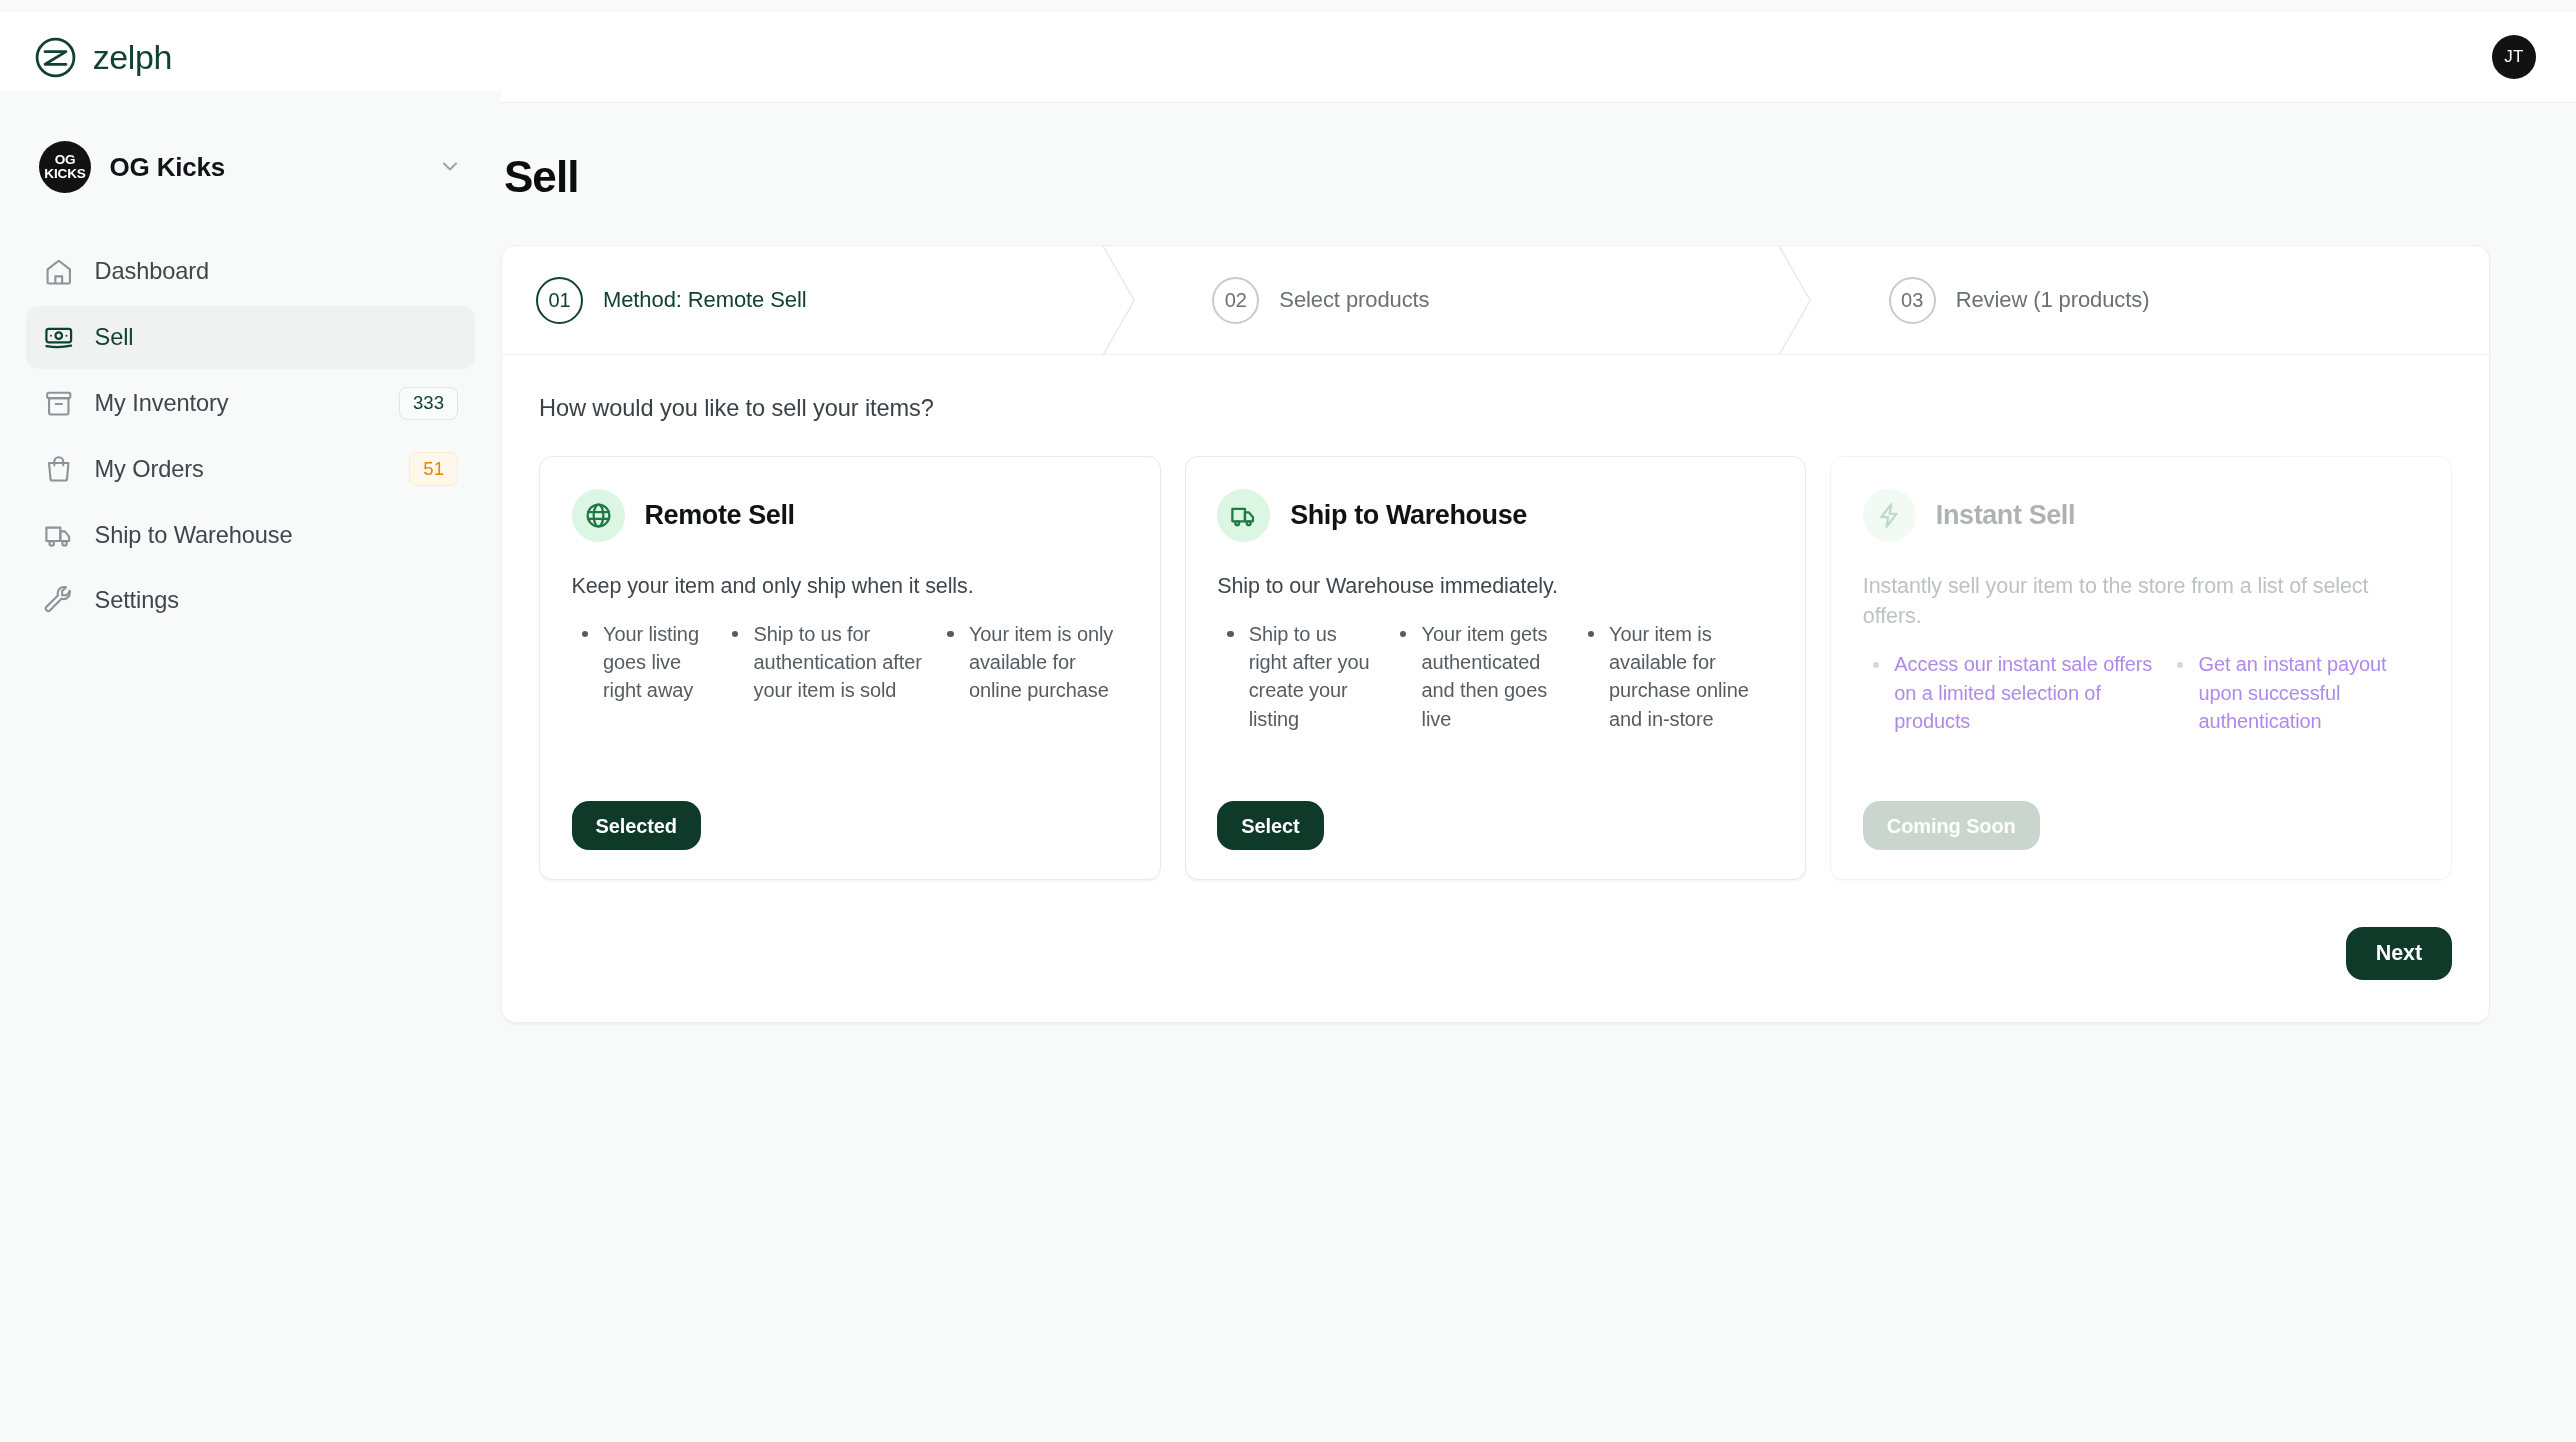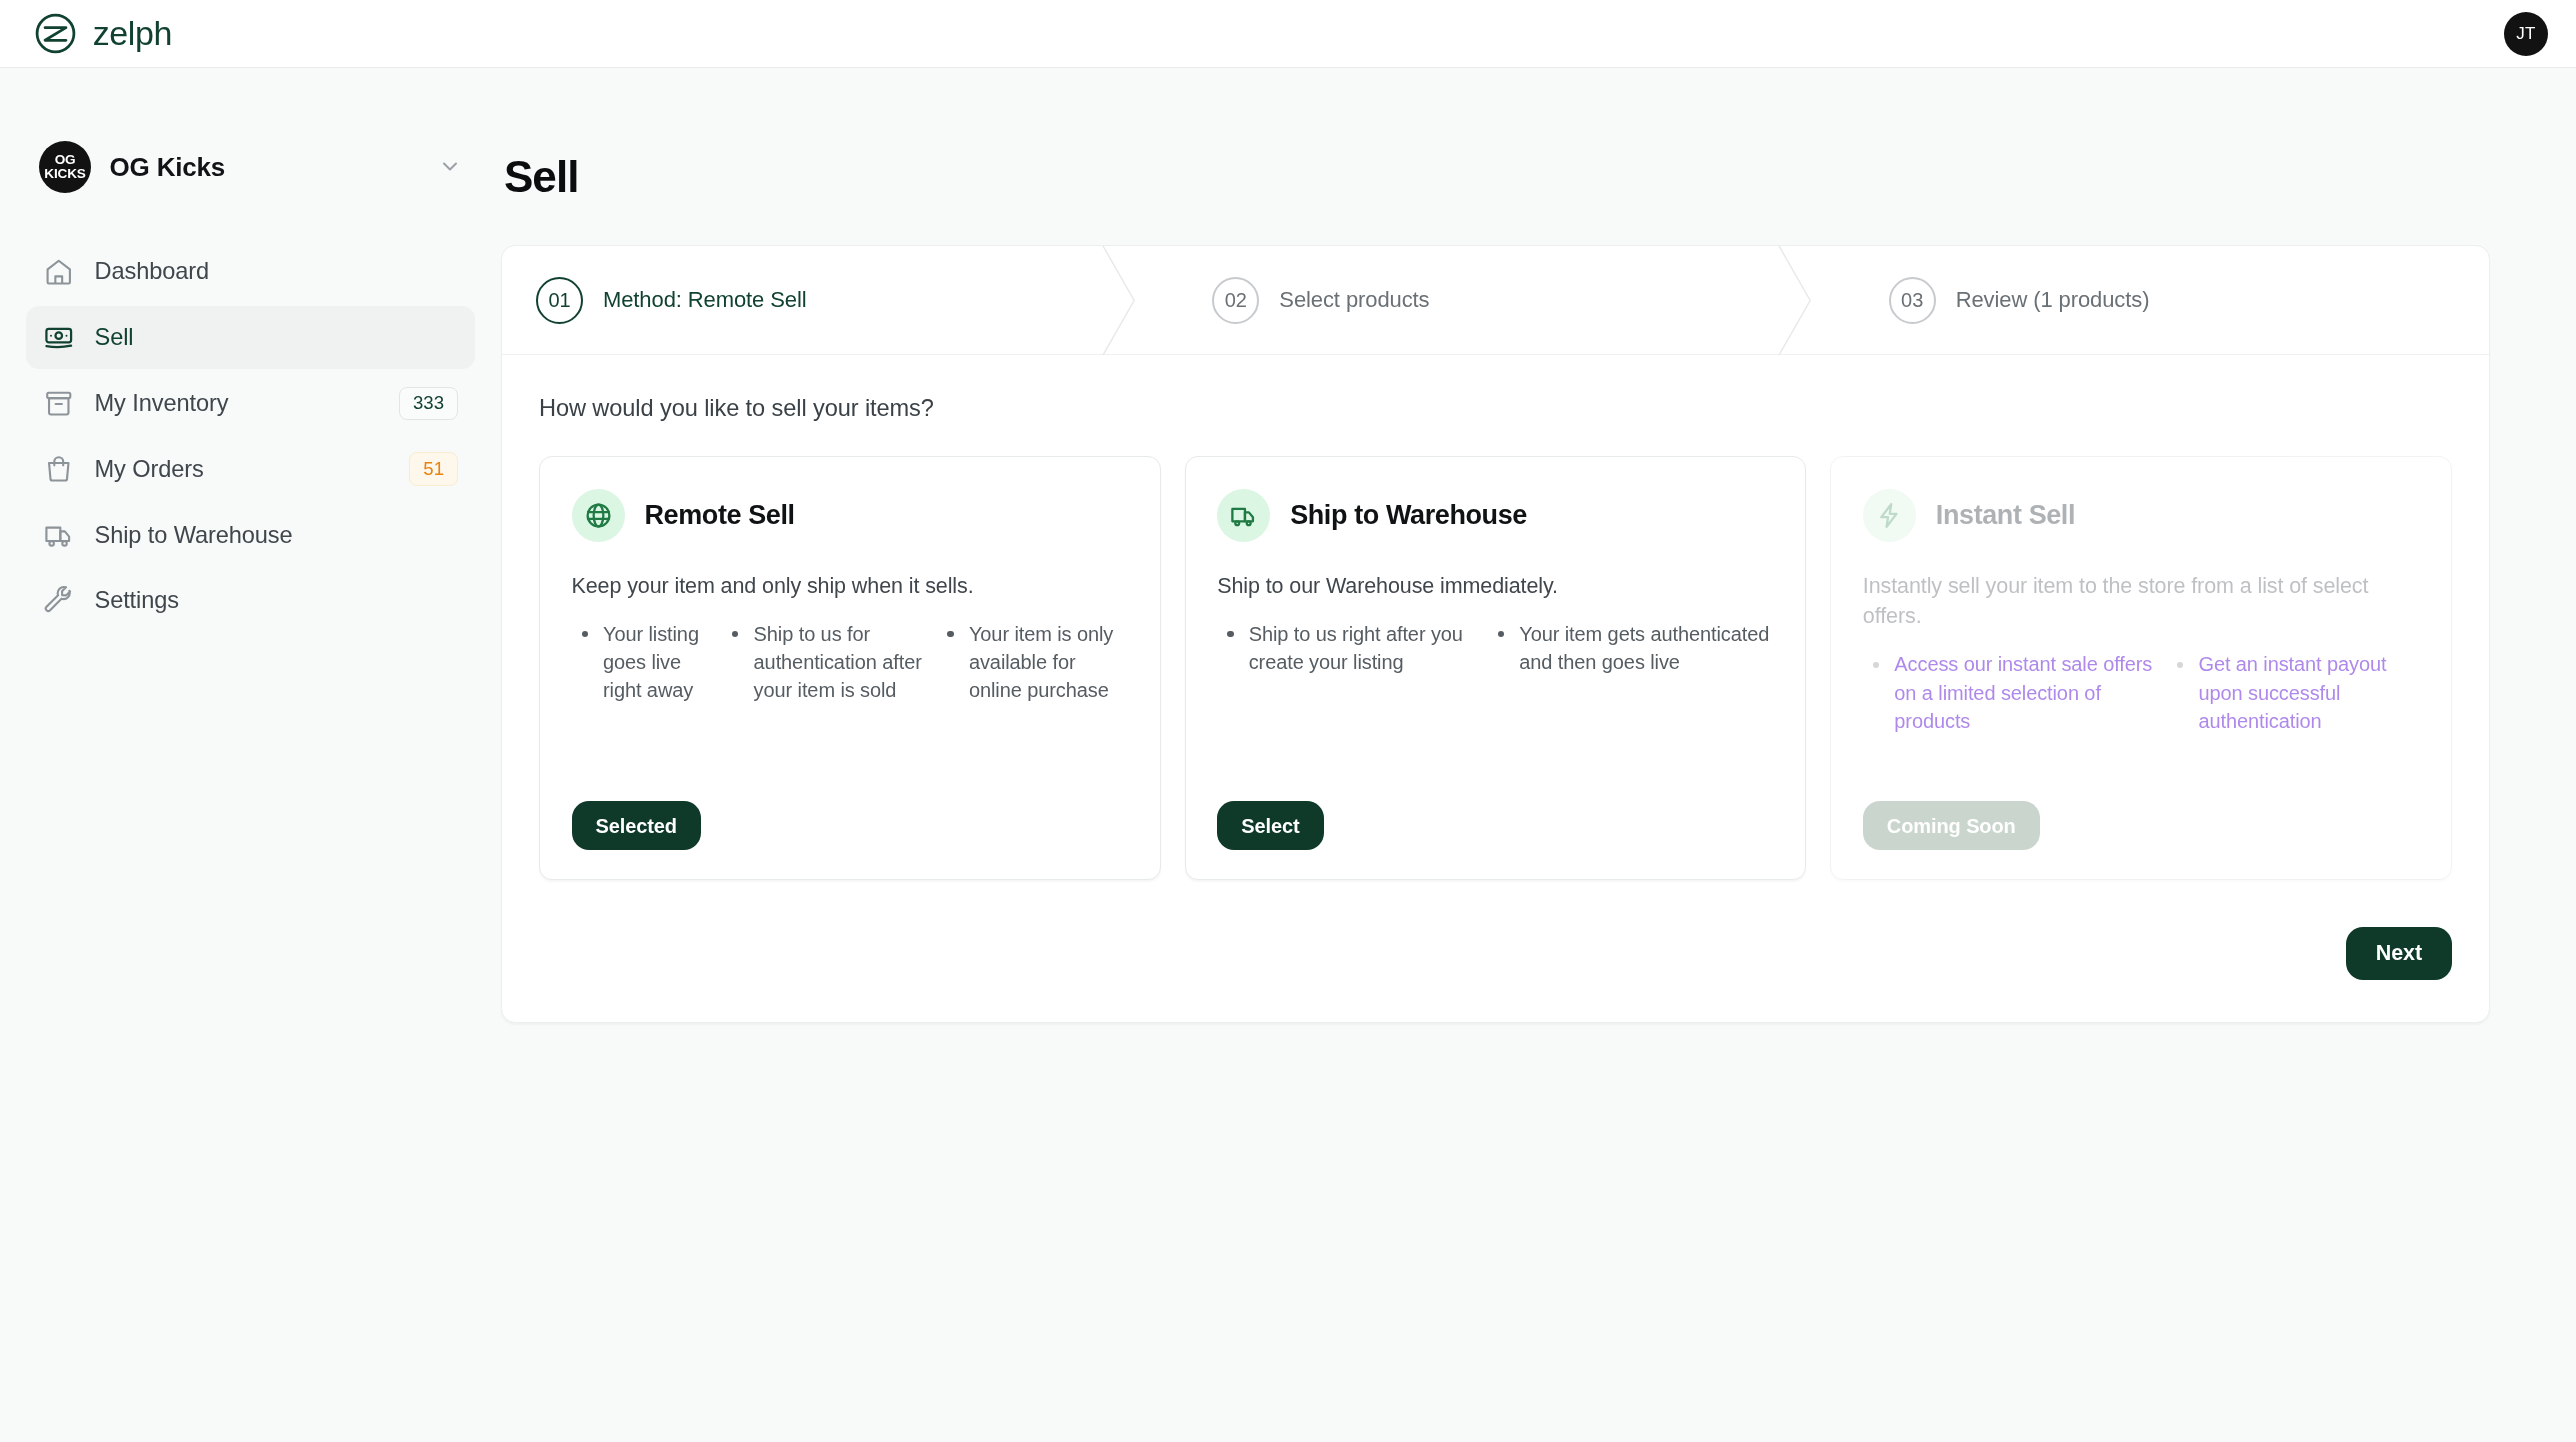--- a/index.html
+++ b/index.html
@@ -8,29 +8,29 @@
     width: 2576px;
     height: 1443px;
     background: #F8F9F9;
     font-family: "Liberation Sans", sans-serif;
     -webkit-font-smoothing: antialiased;
   }
 
   
   .topbar {
     position: absolute;
-    top: 0; left: 0;
+    top: 12px; left: 0;
     width: 2576px;
-    height: 68px;
+    height: 91px;
     background: #FFFFFF;
     border-bottom: 1.4px solid #EAECEC;
     display: flex;
     align-items: center;
     justify-content: space-between;
-    padding: 0 28px 0 34px;
+    padding: 0 40px 0 34px;
   }
   .brand { display: flex; align-items: center; gap: 15.7px; }
   .brand-mark { width: 43px; height: 43px; display: block; }
   .brand-name {
     font-size: 34px;
     font-weight: 400;
     color: #11422F;
     letter-spacing: -0.4px;
   }
   .avatar {
@@ -465,20 +465,21 @@
                 <circle cx="6.8" cy="18.4" r="1.6" stroke="currentColor" stroke-width="1.9"></circle>
                 <circle cx="16.3" cy="18.4" r="1.6" stroke="currentColor" stroke-width="1.9"></circle>
               </svg>
             </div>
             <div class="opt-title">Ship to Warehouse</div>
           </div>
           <div class="opt-sub">Ship to our Warehouse immediately.</div>
           <ul class="opt-list">
             <li>Ship to us right after you create your listing</li>
             <li>Your item gets authenticated and then goes live</li>
+            <li>Your item is available for purchase online and in-store</li>
           </ul>
           <div class="opt-foot">
             <button class="btn btn-primary">Select</button>
           </div>
         </div>
 
         <div class="opt-card disabled">
           <div class="opt-head">
             <div class="opt-badge">
               <svg viewBox="0 0 24 24" fill="none">

